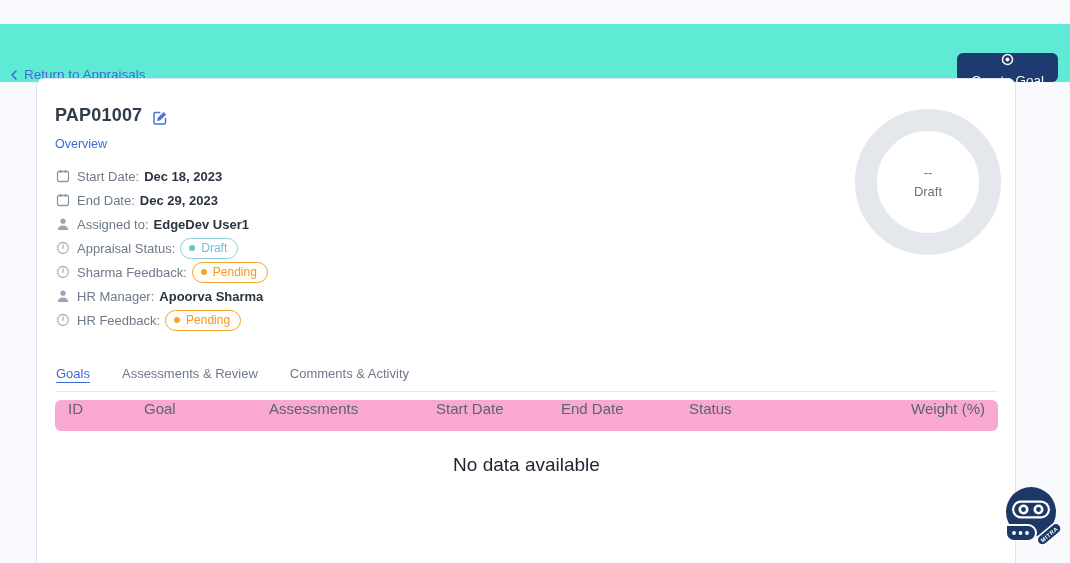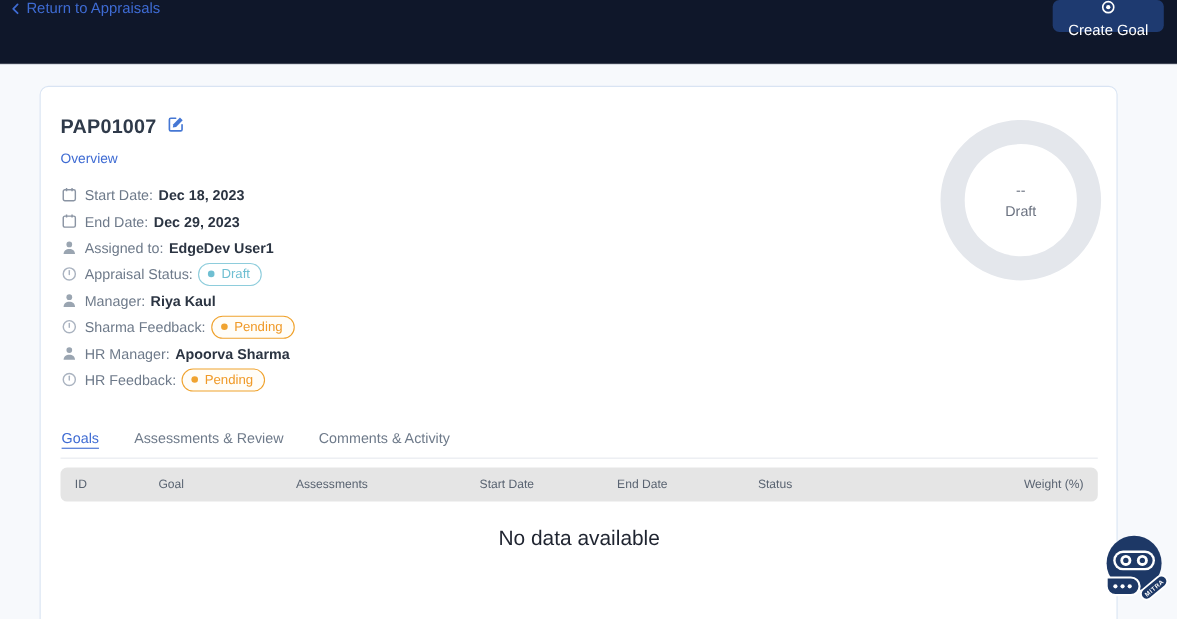--- a/index.html
+++ b/index.html
@@ -6,44 +6,45 @@
   html,body { width:1070px; height:563px; overflow:hidden; }
   body {
     font-family:"Liberation Sans", sans-serif;
     background:#f7f9fc;
     color:#374151;
     position:relative;
   }
 
   
   .topbar{
-    height:59px; background:#0f172a; border-bottom:1px solid #eef1f6;
-    display:flex; align-items:flex-start; justify-content:space-between;
+    height:59px; background:#5eead4; border-bottom:1px solid #eef1f6;
+    display:flex; align-items:flex-end; justify-content:space-between;
     padding:0 12px 0 8px;
+    margin-top:24px;
   }
   .back-link{
     display:flex; align-items:center; gap:4px;
     color:#3e6bd3; font-size:13.5px; text-decoration:none; cursor:pointer;
   }
   .back-link svg{ display:block; }
   .btn-primary{
     background:#1e3a70; color:#ffffff; border:none; border-radius:6px;
     height:29px; padding:0 14px; font-size:13.5px; font-family:inherit;
     display:flex; align-items:center; gap:7px; cursor:pointer;flex-direction:column;
   }
   .btn-primary svg{ display:block; }
 
   
   .card{
     position:absolute; left:36px; top:78px; width:980px; height:510px;
     background:#ffffff; border:1px solid #d9e4f3; border-radius:8px;
   }
   .card-inner{ padding:26px 17px 0 18px; position:relative; }
 
-  .title-row{ display:flex; align-items:flex-start; gap:10px; }
+  .title-row{ display:flex; align-items:flex-end; gap:10px; }
   .page-title{ font-size:18px; font-weight:700; color:#2f3a4a; letter-spacing:.2px; }
   .edit-icon{ cursor:pointer; display:flex; }
 
   .overview-link{ display:inline-block; margin-top:11px; font-size:12.5px; color:#3e6bd3; cursor:pointer; }
 
   .info-grid{ display:flex; margin-top:12px;flex-direction:column; }
   .info-col{ display:flex; flex-direction:column; }
   .info-col.left{ width:455px; }
   .info-col.right{ width:380px; }
   .info-row{ display:flex; align-items:center; height:24px; font-size:13px; }
@@ -75,22 +76,22 @@
   
   .tabs{ display:flex; gap:32px; margin-top:34px; padding-left:1px; font-size:13px; }
   .tab{ color:#6e7a8a; cursor:pointer; padding-bottom:10px; }
   .tab.active{
     color:#3e6bd3; text-decoration:underline; text-underline-offset:4px;
   }
   .tabs-divider{ height:1px; background:#e6e9ee; }
 
   
   .table-head{
-    margin-top:8px; height:31px; background:#e5e5e5; border-radius:6px;
-    display:flex; align-items:center; font-size:11px; color:#5a6472;
+    margin-top:8px; height:31px; background:#f9a8d4; border-radius:6px;
+    display:flex; align-items:flex-start; font-size:15px; color:#5a6472;
   }
   .th{ white-space:nowrap; }
   .th.c-id{ width:89px; padding-left:13px; }
   .th.c-goal{ width:125px; }
   .th.c-desc{ width:167px; }
   .th.c-start{ width:125px; }
   .th.c-end{ width:128px; }
   .th.c-status{ flex:1; }
   .th.c-weight{ width:130px; text-align:right; padding-right:13px; }
 
@@ -188,30 +189,20 @@
             <span class="dot"></span>
             <span>Draft</span>
           </span>
         </div>
       </div>
 
       <div class="info-col right">
         <div class="info-row">
           <span class="ricon">
             <svg width="14" height="14" viewBox="0 0 14 14">
-                <circle cx="7" cy="4.2" r="2.6" fill="#9aa5b1"></circle>
-                <path d="M1.8 13c0-2.9 2.3-4.6 5.2-4.6s5.2 1.7 5.2 4.6z" fill="#9aa5b1"></path>
-              </svg>
-          </span>
-          <span class="info-label">Manager:</span>
-          <span class="info-value">Riya Kaul</span>
-        </div>
-        <div class="info-row">
-          <span class="ricon">
-            <svg width="14" height="14" viewBox="0 0 14 14">
                 <circle cx="7" cy="7" r="5.5" fill="none" stroke="#aab3c0" stroke-width="1.3"></circle>
                 <line x1="7" y1="4" x2="7" y2="7.5" stroke="#aab3c0" stroke-width="1.3" stroke-linecap="round"></line>
               </svg>
           </span>
           <span class="info-label">Sharma Feedback:</span>
           <span class="badge pending">
             <span class="dot"></span>
             <span>Pending</span>
           </span>
         </div>

